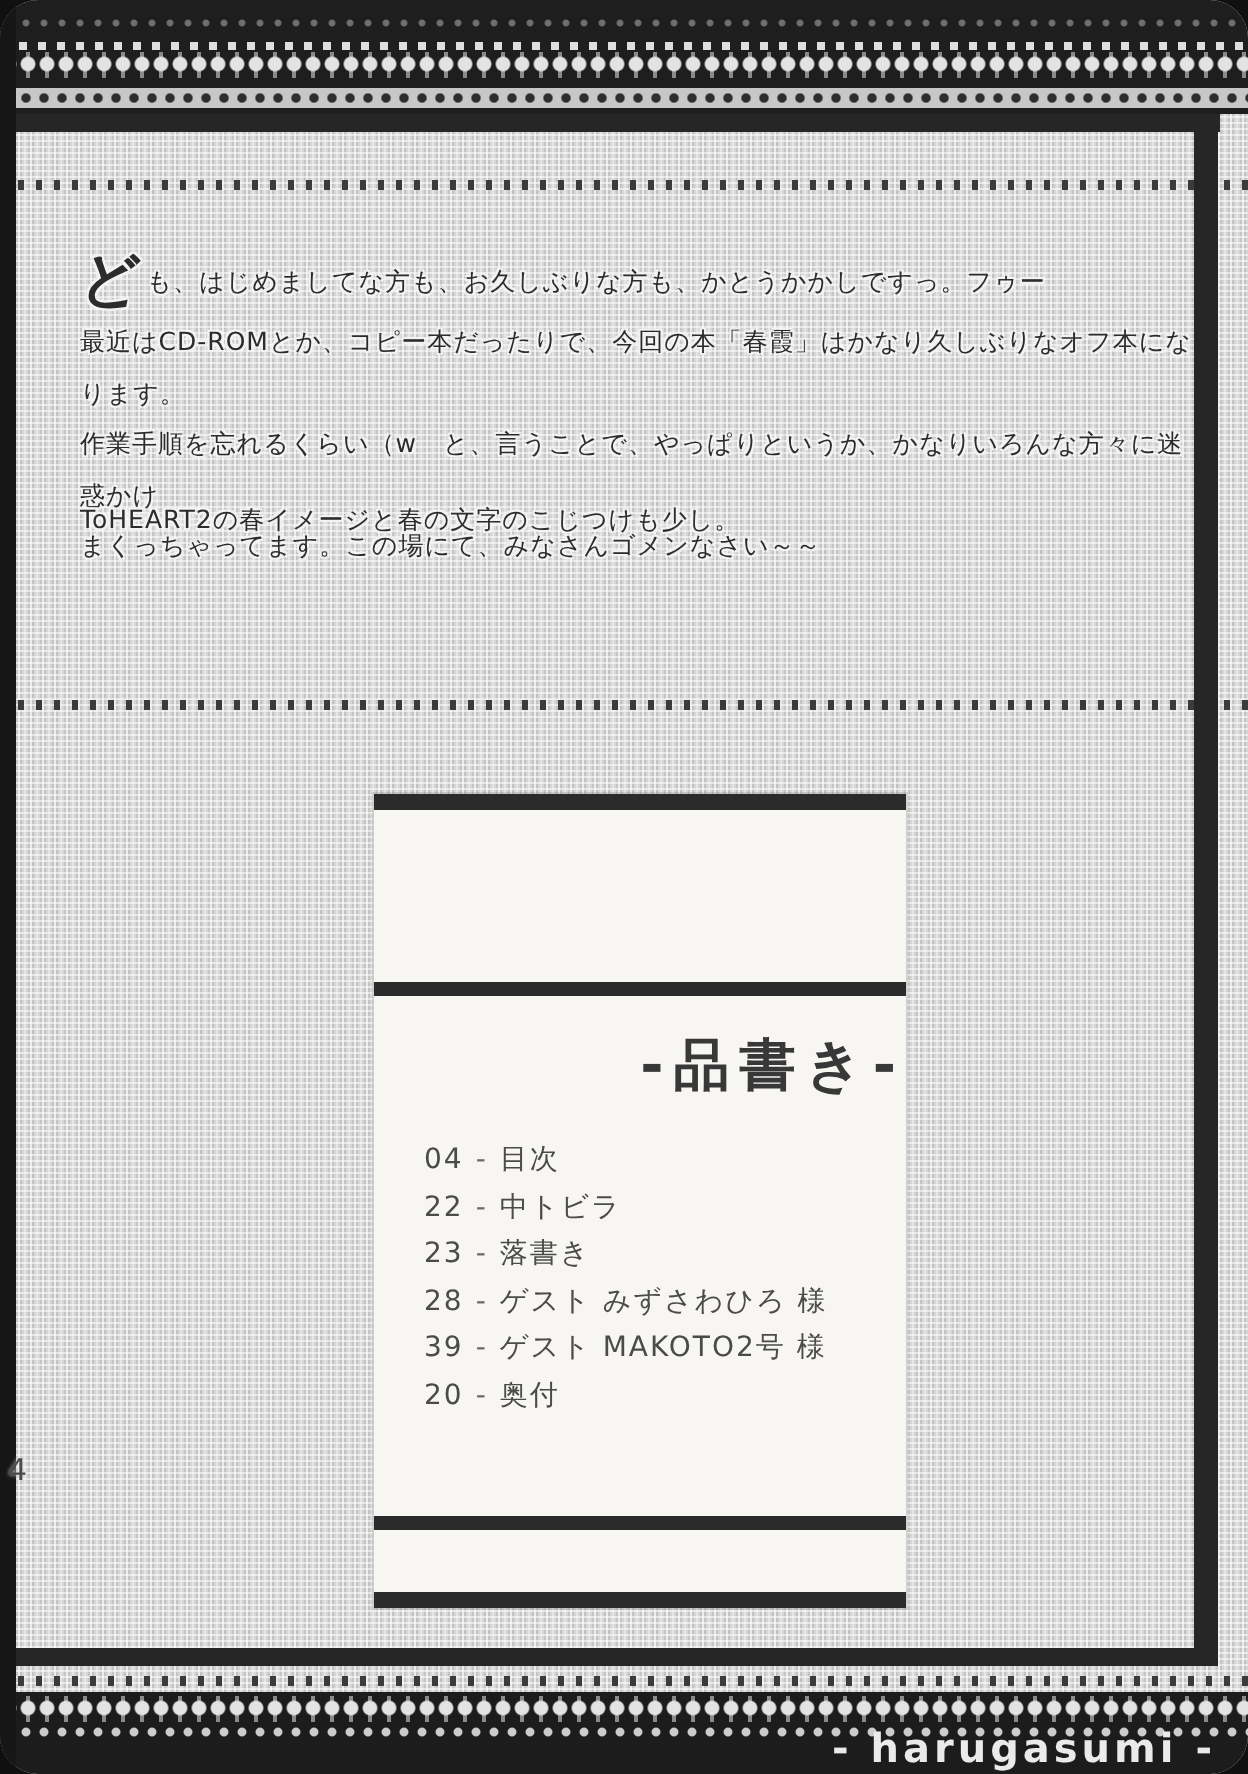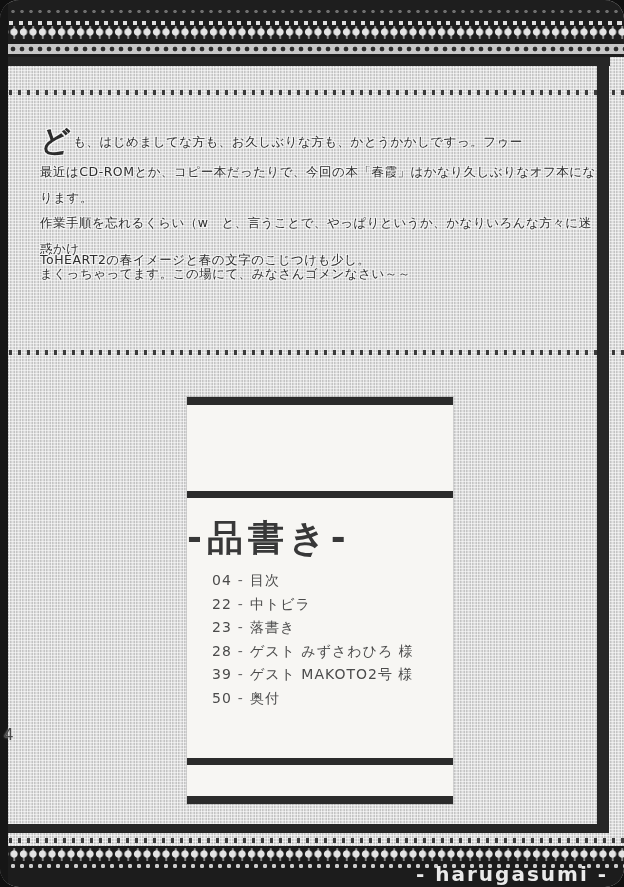--- a/index.html
+++ b/index.html
@@ -70,22 +70,22 @@
   .bar-low{top:361px;height:7px;}
   .bar-bottom{top:399px;height:8px;}
   .logo-zone{position:absolute;top:8px;left:0;width:266px;height:86px;overflow:hidden;background:#fbfaf8;}
   .logo-band{position:absolute;left:22px;top:42px;width:238px;height:38px;background:#dcdcdc;}
   .logo-circle{position:absolute;left:152px;top:-12px;width:112px;height:112px;border:3px solid #c9c9c9;border-radius:50%;background:transparent;}
   .logo-title{position:absolute;left:52px;top:-2px;font-family:"DejaVu Serif",serif;font-size:60px;line-height:86px;
     color:#fefefe;letter-spacing:8px;-webkit-text-stroke:1.5px #a8a8a8;
     text-shadow:1px 1px 0 #b5b5b5,-1px -1px 0 #c8c8c8;}
   .logo-sub{position:absolute;left:24px;top:70px;width:160px;text-align:center;
     font-size:10px;color:#bdbdbd;letter-spacing:3px;font-weight:bold;}
-  .card-heading{position:absolute;top:117px;left:0;width:266px;text-align:left;
-    font-size:36px;font-weight:bold;color:#383838;letter-spacing:5px;}
+  .card-heading{position:absolute;top:117px;left:0;width:266px;text-align:right;
+    font-size:28px;font-weight:bold;color:#383838;letter-spacing:5px;}
   .toc{position:absolute;top:172px;left:25px;width:230px;color:#4b4b4b;font-size:14px;letter-spacing:1px;}
   .toc-row{height:23.5px;line-height:23.5px;white-space:nowrap;}
   .toc-sep{margin:0 6px;color:#6a6a6a;}
 
   
   .footer-text{right:16px;top:862px;font-size:20px;font-weight:bold;color:#eaeaea;
     letter-spacing:2px;z-index:7;}
 </style>
 </head>
 <body>
@@ -128,21 +128,21 @@
     <div class="bar bar-mid"></div>
 
     <div class="card-heading">-品書き-</div>
 
     <div class="toc">
       <div class="toc-row"><span>04</span><span class="toc-sep">-</span><span>目次</span></div>
       <div class="toc-row"><span>22</span><span class="toc-sep">-</span><span>中トビラ</span></div>
       <div class="toc-row"><span>23</span><span class="toc-sep">-</span><span>落書き</span></div>
       <div class="toc-row"><span>28</span><span class="toc-sep">-</span><span>ゲスト みずさわひろ 様</span></div>
       <div class="toc-row"><span>39</span><span class="toc-sep">-</span><span>ゲスト MAKOTO2号 様</span></div>
-      <div class="toc-row"><span>50</span><span class="toc-sep">-</span><span>奥付</span></div>
+      <div class="toc-row"><span>20</span><span class="toc-sep">-</span><span>奥付</span></div>
     </div>
 
     <div class="bar bar-low"></div>
     <div class="bar bar-bottom"></div>
   </div>
 
   <div class="abs bottom-band">
     <div class="abs row-beads" style="top:2px;"></div>
     <div class="abs row-small-dots" style="top:16px;"></div>
   </div>

